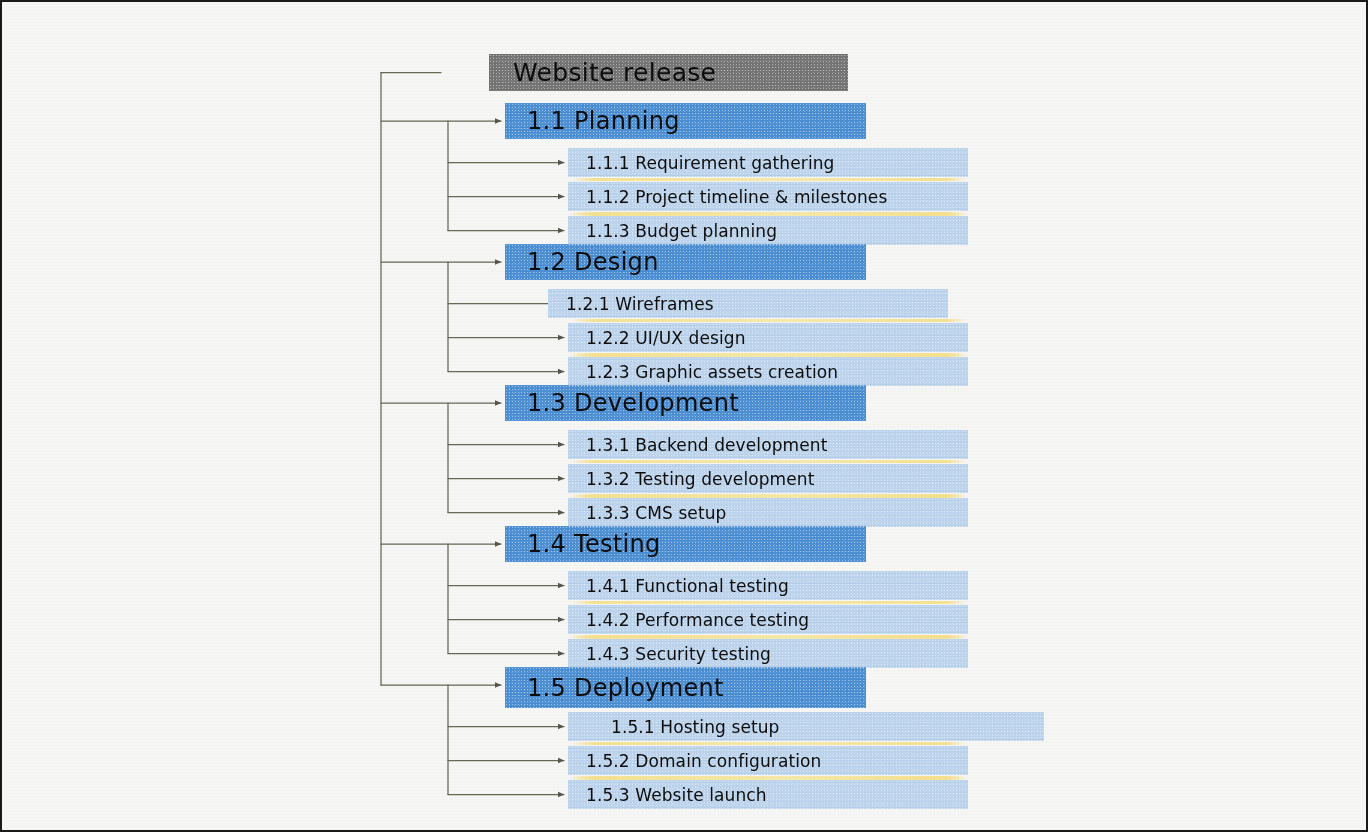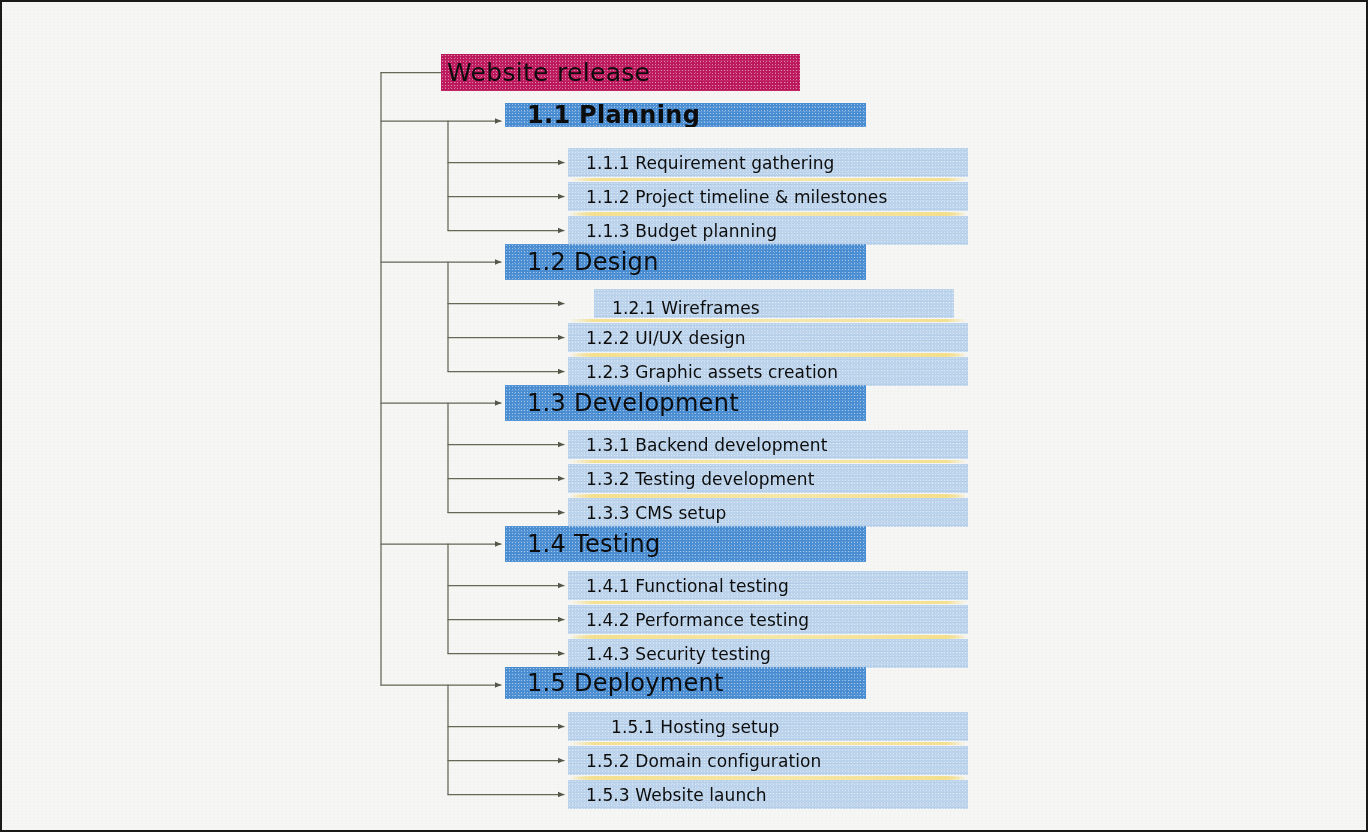--- a/index.html
+++ b/index.html
@@ -62,24 +62,25 @@
     background:repeating-linear-gradient(
         0deg,
         rgba(255,255,255,.10) 0 1px,
         rgba(0,0,0,.035) 1px 2px,
         rgba(255,255,255,0) 2px 5px);
     opacity:.7;
   }
 
   
   .lvl1{
-    background:#be185d;
+    background:#737373;
     font-size:25px;
     letter-spacing:.3px;
-    padding-left:6px;
+    padding-left:24px;
+    margin-left:48px;
   }
   
   .lvl2{
     background:#4a8ed4;
     font-size:24px;
     letter-spacing:.3px;
     padding-left:22px;
   }
   
   .lvl3{
@@ -145,39 +146,39 @@
         <path d="M 446 792.5 L 562 792.5" marker-end="url(#arw)"></path>
         <path d="M 446 683 L 446 792.5"></path>
         <path d="M 379 70.5 L 379 683"></path>
       </g>
   </svg>
 
   <div id="nodes">
       <div class="node lvl1" style="left: 439px; top: 52px; width: 359px; height: 37px;">
         <span class="txt">Website release</span>
       </div>
-      <div class="node lvl2" style="left: 503px; top: 101px; width: 361px; height: 24px; font-weight: bold;">
+      <div class="node lvl2" style="left: 503px; top: 101px; width: 361px; height: 36px;">
         <span class="txt">1.1 Planning</span>
       </div>
       <div class="node lvl3" style="left: 566px; top: 146px; width: 400px; height: 29px;">
         <span class="txt">1.1.1 Requirement gathering</span>
       </div>
       <div class="rule" style="left: 568px; top: 176px; width: 396px;"></div>
       <div class="node lvl3" style="left: 566px; top: 180px; width: 400px; height: 29px;">
         <span class="txt">1.1.2 Project timeline &amp; milestones</span>
       </div>
       <div class="rule" style="left: 568px; top: 210px; width: 396px;"></div>
       <div class="node lvl3" style="left: 566px; top: 214px; width: 400px; height: 29px;">
         <span class="txt">1.1.3 Budget planning</span>
       </div>
       <div class="rule" style="left: 568px; top: 211px; width: 396px;"></div>
       <div class="node lvl2" style="left: 503px; top: 242px; width: 361px; height: 36px;">
         <span class="txt">1.2 Design</span>
       </div>
-      <div class="node lvl3" style="left: 592px; top: 287px; width: 360px; height: 29px; align-items: flex-end;">
+      <div class="node lvl3" style="left: 546px; top: 287px; width: 400px; height: 29px;">
         <span class="txt">1.2.1 Wireframes</span>
       </div>
       <div class="rule" style="left: 568px; top: 317px; width: 396px;"></div>
       <div class="node lvl3" style="left: 566px; top: 321px; width: 400px; height: 29px;">
         <span class="txt">1.2.2 UI/UX design</span>
       </div>
       <div class="rule" style="left: 568px; top: 351px; width: 396px;"></div>
       <div class="node lvl3" style="left: 566px; top: 355px; width: 400px; height: 29px;">
         <span class="txt">1.2.3 Graphic assets creation</span>
       </div>
@@ -205,24 +206,24 @@
       </div>
       <div class="rule" style="left: 568px; top: 599px; width: 396px;"></div>
       <div class="node lvl3" style="left: 566px; top: 603px; width: 400px; height: 29px;">
         <span class="txt">1.4.2 Performance testing</span>
       </div>
       <div class="rule" style="left: 568px; top: 633px; width: 396px;"></div>
       <div class="node lvl3" style="left: 566px; top: 637px; width: 400px; height: 29px;">
         <span class="txt">1.4.3 Security testing</span>
       </div>
       <div class="rule" style="left: 568px; top: 634px; width: 396px;"></div>
-      <div class="node lvl2" style="left: 503px; top: 665px; width: 361px; height: 32px;">
+      <div class="node lvl2" style="left: 503px; top: 665px; width: 361px; height: 41px;">
         <span class="txt">1.5 Deployment</span>
       </div>
-      <div class="node lvl3" style="left: 566px; top: 710px; width: 400px; height: 29px; padding-left: 43px;">
+      <div class="node lvl3" style="left: 566px; top: 710px; width: 476px; height: 29px; padding-left: 43px;">
         <span class="txt">1.5.1 Hosting setup</span>
       </div>
       <div class="rule" style="left: 568px; top: 740px; width: 396px;"></div>
       <div class="node lvl3" style="left: 566px; top: 744px; width: 400px; height: 29px;">
         <span class="txt">1.5.2 Domain configuration</span>
       </div>
       <div class="rule" style="left: 568px; top: 774px; width: 396px;"></div>
       <div class="node lvl3" style="left: 566px; top: 778px; width: 400px; height: 29px;">
         <span class="txt">1.5.3 Website launch</span>
       </div>

